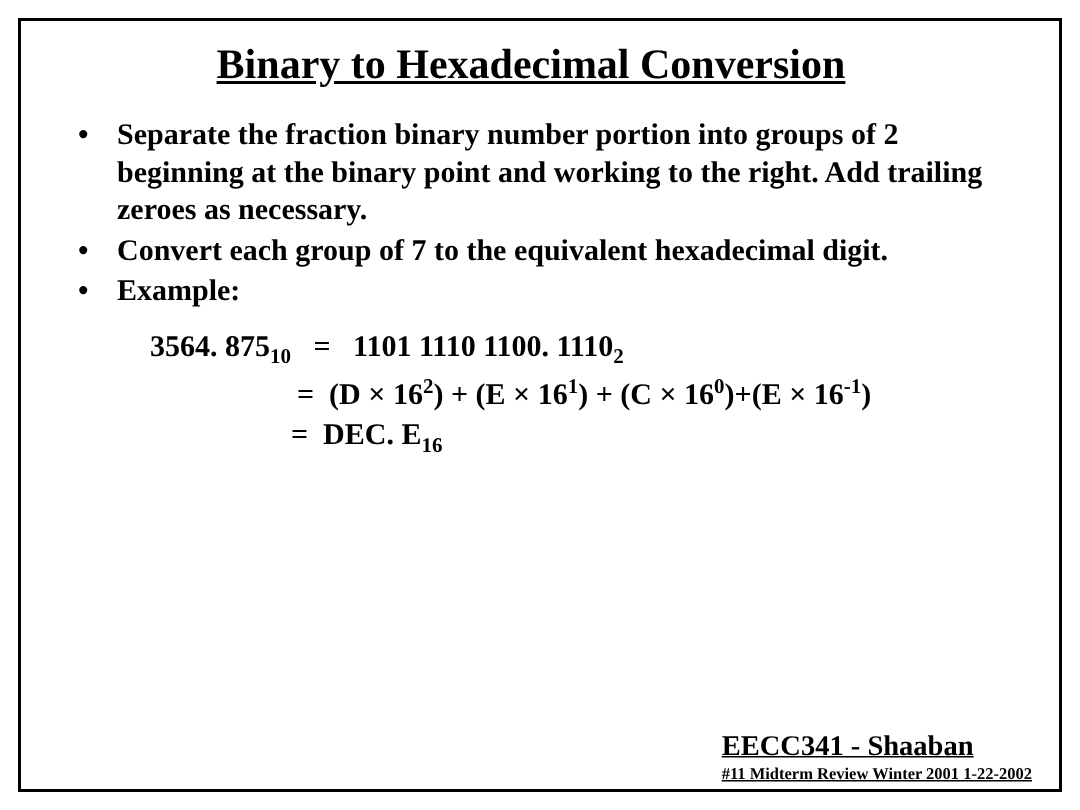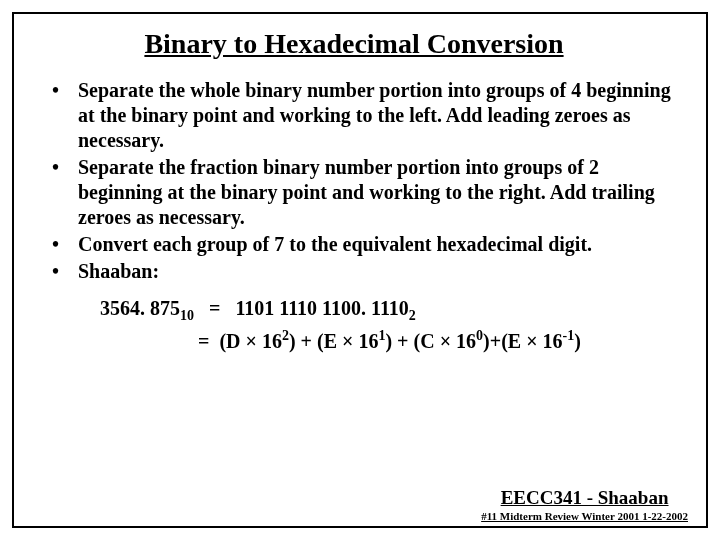--- a/index.html
+++ b/index.html
@@ -51,21 +51,21 @@
   }
   .example-lines div { margin-bottom: 2px; }
   .eq1 { padding-left: 98px; }
   .eq2 { padding-left: 94px; }
   sub { font-size: 0.7em; vertical-align: sub; }
   sup { font-size: 0.7em; vertical-align: super; }
   .footer {
     position: absolute;
     bottom: 4px;
     right: 18px;
-    text-align: center;
+    text-align: left;
   }
   .footer-main {
     font-size: 19px;
     font-weight: bold;
     text-decoration: underline;
   }
   .footer-sub {
     font-size: 11px;
     font-weight: bold;
     margin-top: 1px;
@@ -73,24 +73,23 @@
   }
 </style>
 </head>
 <body>
 
 <div class="slide">
   <div class="title">Binary to Hexadecimal Conversion</div>
 
   <div class="content">
     <ul>
-      <li>Separate the whole binary number portion into groups of 4 beginning at the binary point and working to the left. Add leading zeroes as necessary.</li>
       <li>Separate the fraction binary number portion into groups of 2  beginning at the binary point and working to the right.  Add trailing zeroes as necessary.</li>
       <li>Convert each group of  7  to the equivalent hexadecimal digit.</li>
-      <li>Shaaban:</li>
+      <li>Example:</li>
     </ul>
     <div class="example-lines">
       <div>
         <span>3564. 875</span><sub>10</sub>
         &nbsp;&nbsp;<span>=</span>&nbsp;&nbsp;
         <span>1101 1110 1100. 1110</span><sub>2</sub>
       </div>
       <div class="eq1">
         <span>=</span>&nbsp;&nbsp;<span>(</span><span>D</span>
         <span>×</span>
@@ -99,20 +98,23 @@
         <span>(</span><span>E</span>
         <span>×</span>
         <span>16</span><sup>1</sup><span>)</span>
         <span>+</span>
         <span>(</span><span>C</span>
         <span>×</span>
         <span>16</span><sup>0</sup><span>)</span><span>+</span><span>(</span><span>E</span>
         <span>×</span>
         <span>16</span><sup>-1</sup><span>)</span>
       </div>
+      <div class="eq2">
+        <span>=</span>&nbsp;&nbsp;<span>DEC. E</span><sub>16</sub>
+      </div>
     </div>
   </div>
 
   <div class="footer">
     <div class="footer-main">EECC341 - Shaaban</div>
     <div class="footer-sub">#11   Midterm Review   Winter 2001  1-22-2002</div>
   </div>
 </div>
 
 </body></html>

